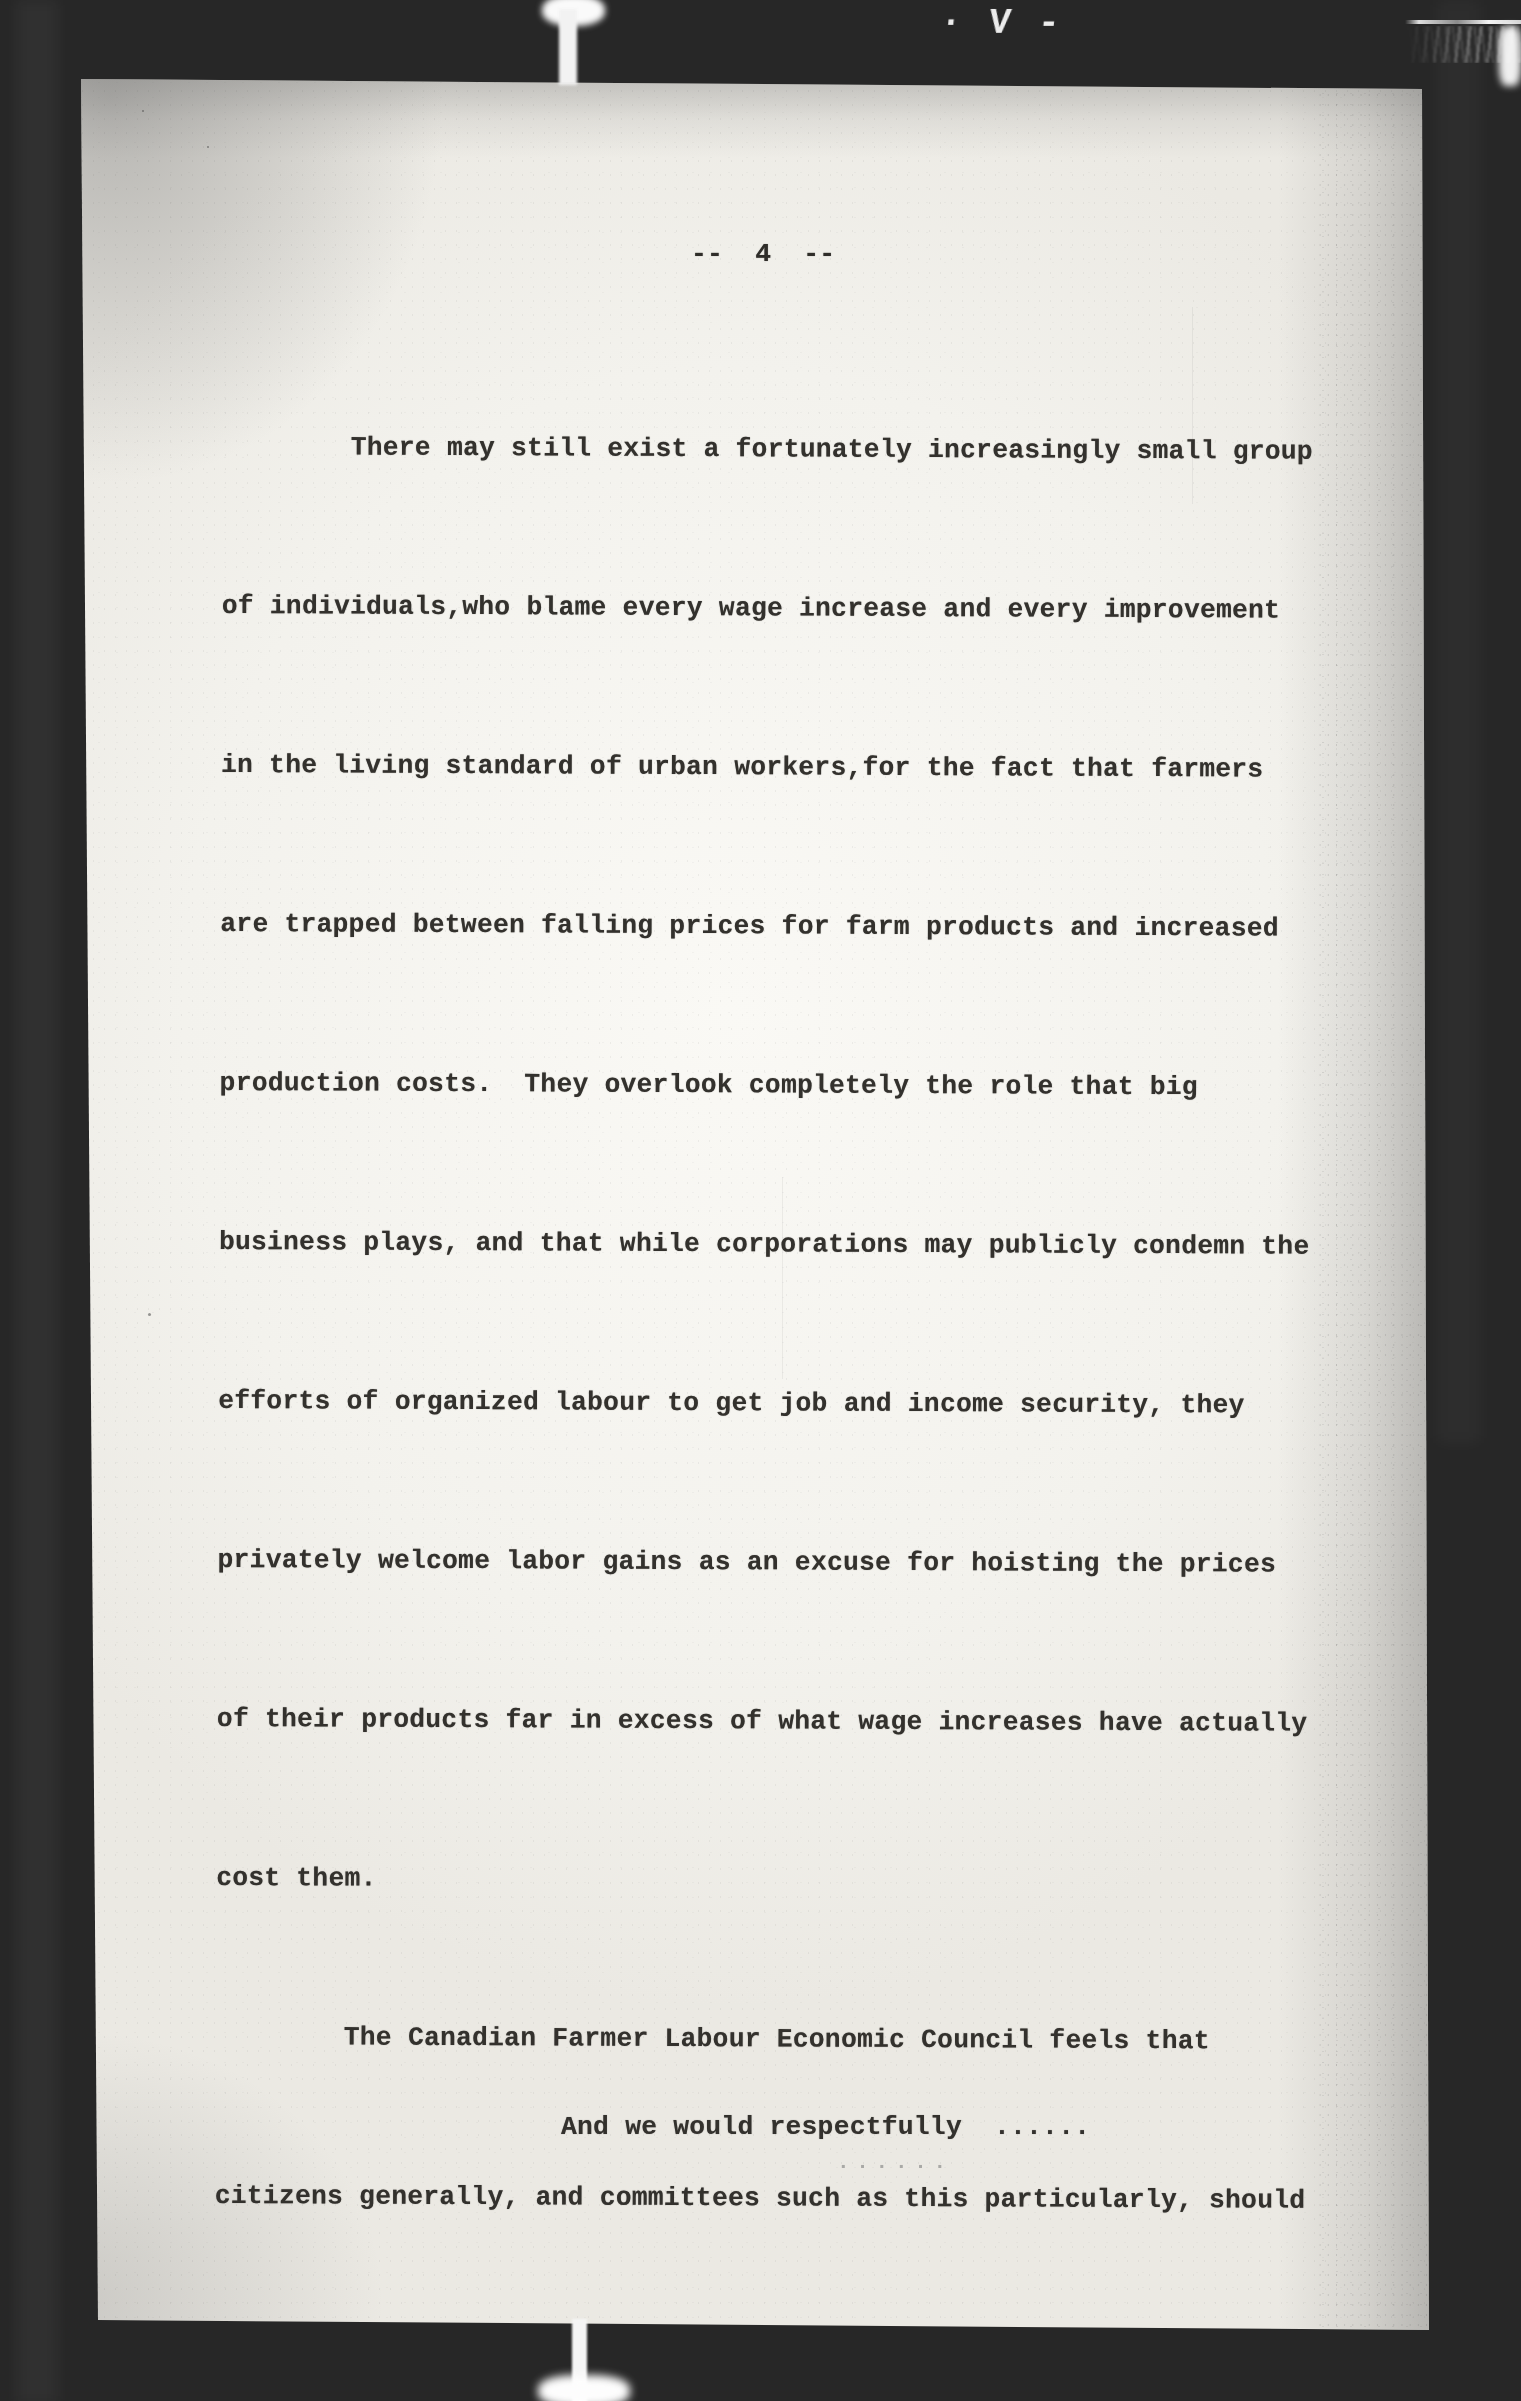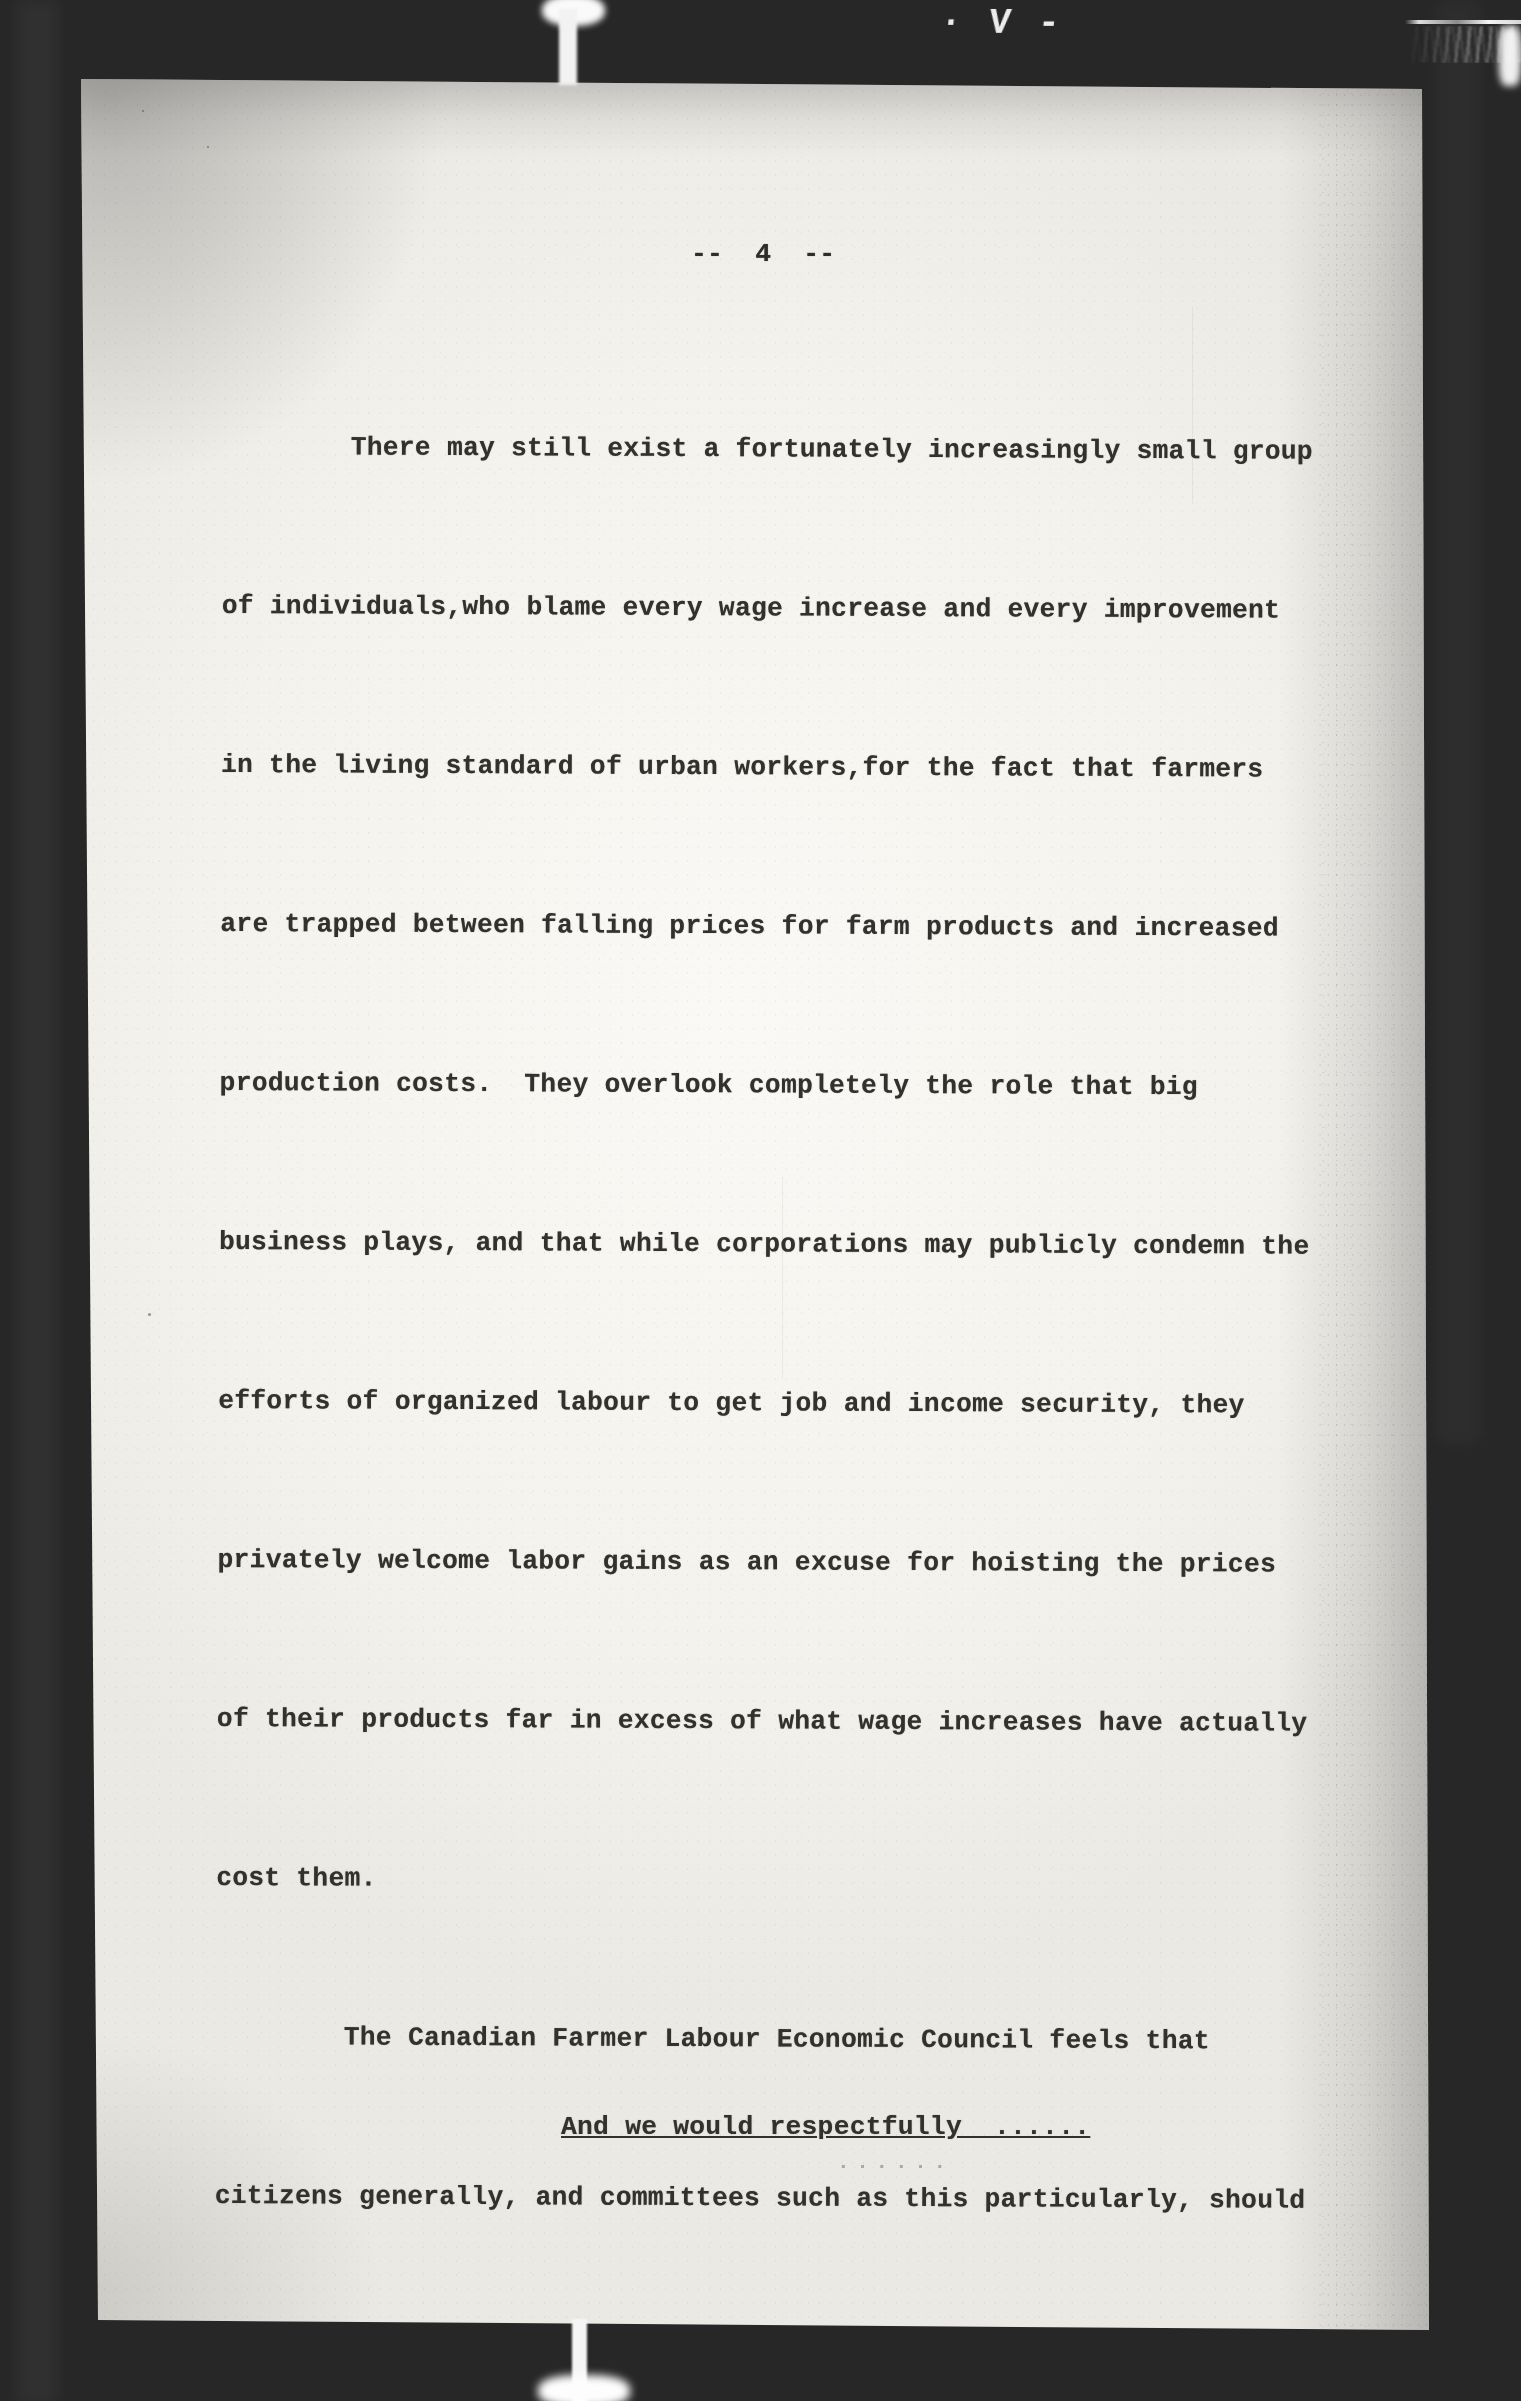--- a/index.html
+++ b/index.html
@@ -71,21 +71,21 @@
     transform:rotate(0.25deg);transform-origin:0 0;
   }
   .page-header{
     position:absolute;left:691px;top:239px;
     font-size:26.4px;font-weight:700;letter-spacing:0.2px;white-space:pre;
     color:#2f2d29;text-shadow:0 0 1px rgba(51,49,45,0.55);
   }
   .closing-line{
     position:absolute;left:561px;top:2112px;
     font-size:26.4px;font-weight:700;letter-spacing:0.2px;white-space:pre;
-    color:#33312d;text-shadow:0 0 1px rgba(51,49,45,0.50);text-decoration:underline;
+    color:#33312d;text-shadow:0 0 1px rgba(51,49,45,0.50);
   }
   .ghost-dots{
     position:absolute;left:837px;top:2151px;
     font-size:21px;font-weight:700;letter-spacing:6.7px;white-space:pre;
     color:#6a6a6a;opacity:0.5;filter:blur(0.5px);
   }
 
   
   .tab-top-blob{position:absolute;left:542px;top:-4.8px;width:63px;height:31px;
     background:#fafafa;border-radius:45%;filter:blur(3.4px);}

